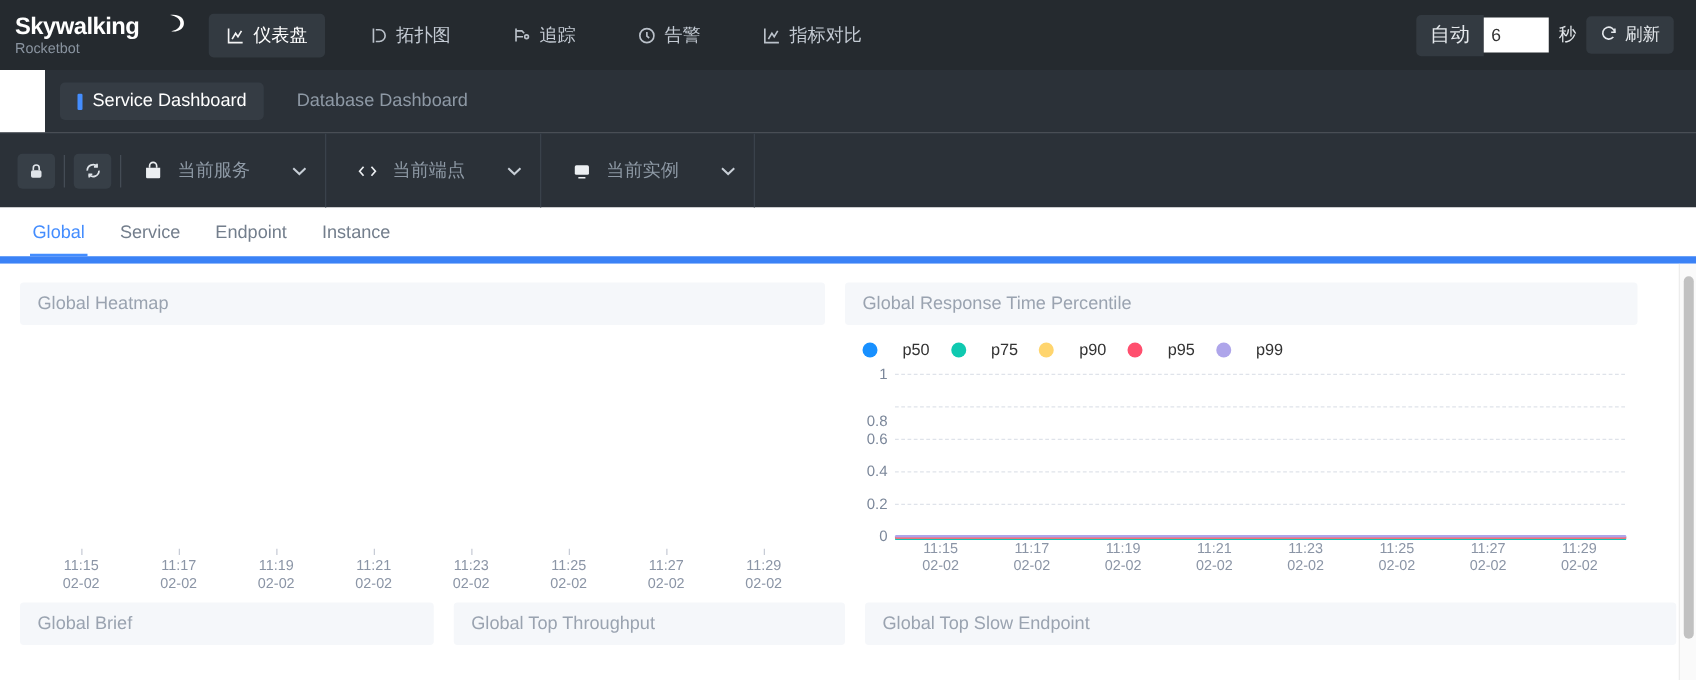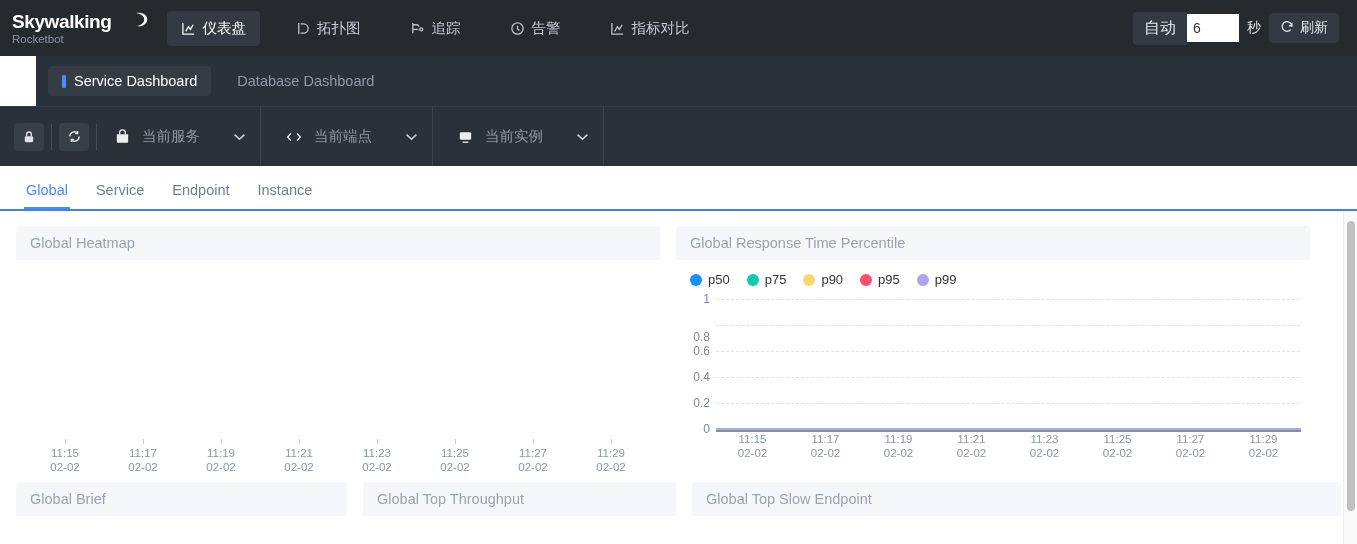--- a/index.html
+++ b/index.html
@@ -92,21 +92,21 @@
     padding-left: 10px; cursor: pointer;
   }
   .sel-icon { color: #eceff2; display: flex; align-items: center; }
   .sel-text { color: #8e99a5; font-size: 14.5px; }
   .sel-caret { color: #c7ced6; font-size: 12px; margin-left: 22px; }
 
   
   .subtabs {
     height: 45px; background: #fff;
     display: flex; align-items: flex-end; gap: 0;
-    padding: 0 12px; border-bottom: 2px solid #3b82f6;
+    padding: 0 12px; border-bottom: 6px solid #3b82f6;
   }
   .subtab {
     padding: 0 14px 11px 14px; font-size: 14.5px;
     color: #737e8c; cursor: pointer; position: relative;
   }
   .subtab.active { color: #448dfe; }
   .subtab.active::after {
     content: ""; position: absolute; left: 12px; right: 12px; bottom: 0;
     height: 2px; background: #448dfe;
   }
@@ -130,21 +130,21 @@
   .heat-body { height: 222px; position: relative; }
 
   
   .rt-panel { width: 650px; }
   .rt-body { height: 222px; position: relative; }
 
   .legend {
     display: flex; align-items: center; gap: 17px;
     padding: 12px 0 0 14px;
   }
-  .legend-item { display: flex; align-items: center; gap: 6px; text-align: center; }
+  .legend-item { display: flex; align-items: center; gap: 20px; text-align: center; }
   .legend-dot { width: 12px; height: 12px; border-radius: 50%; }
   .legend-label { font-size: 13px; color: #333; }
 
   .plot { position: relative; margin-top: 12px; height: 145px; }
   .ylabels {
     position: absolute; left: 0; top: 0; width: 34px; height: 130px;
   }
   .ylabel {
     position: absolute; right: 0; font-size: 12px; color: #7b879a;
     transform: translateY(-50%);

